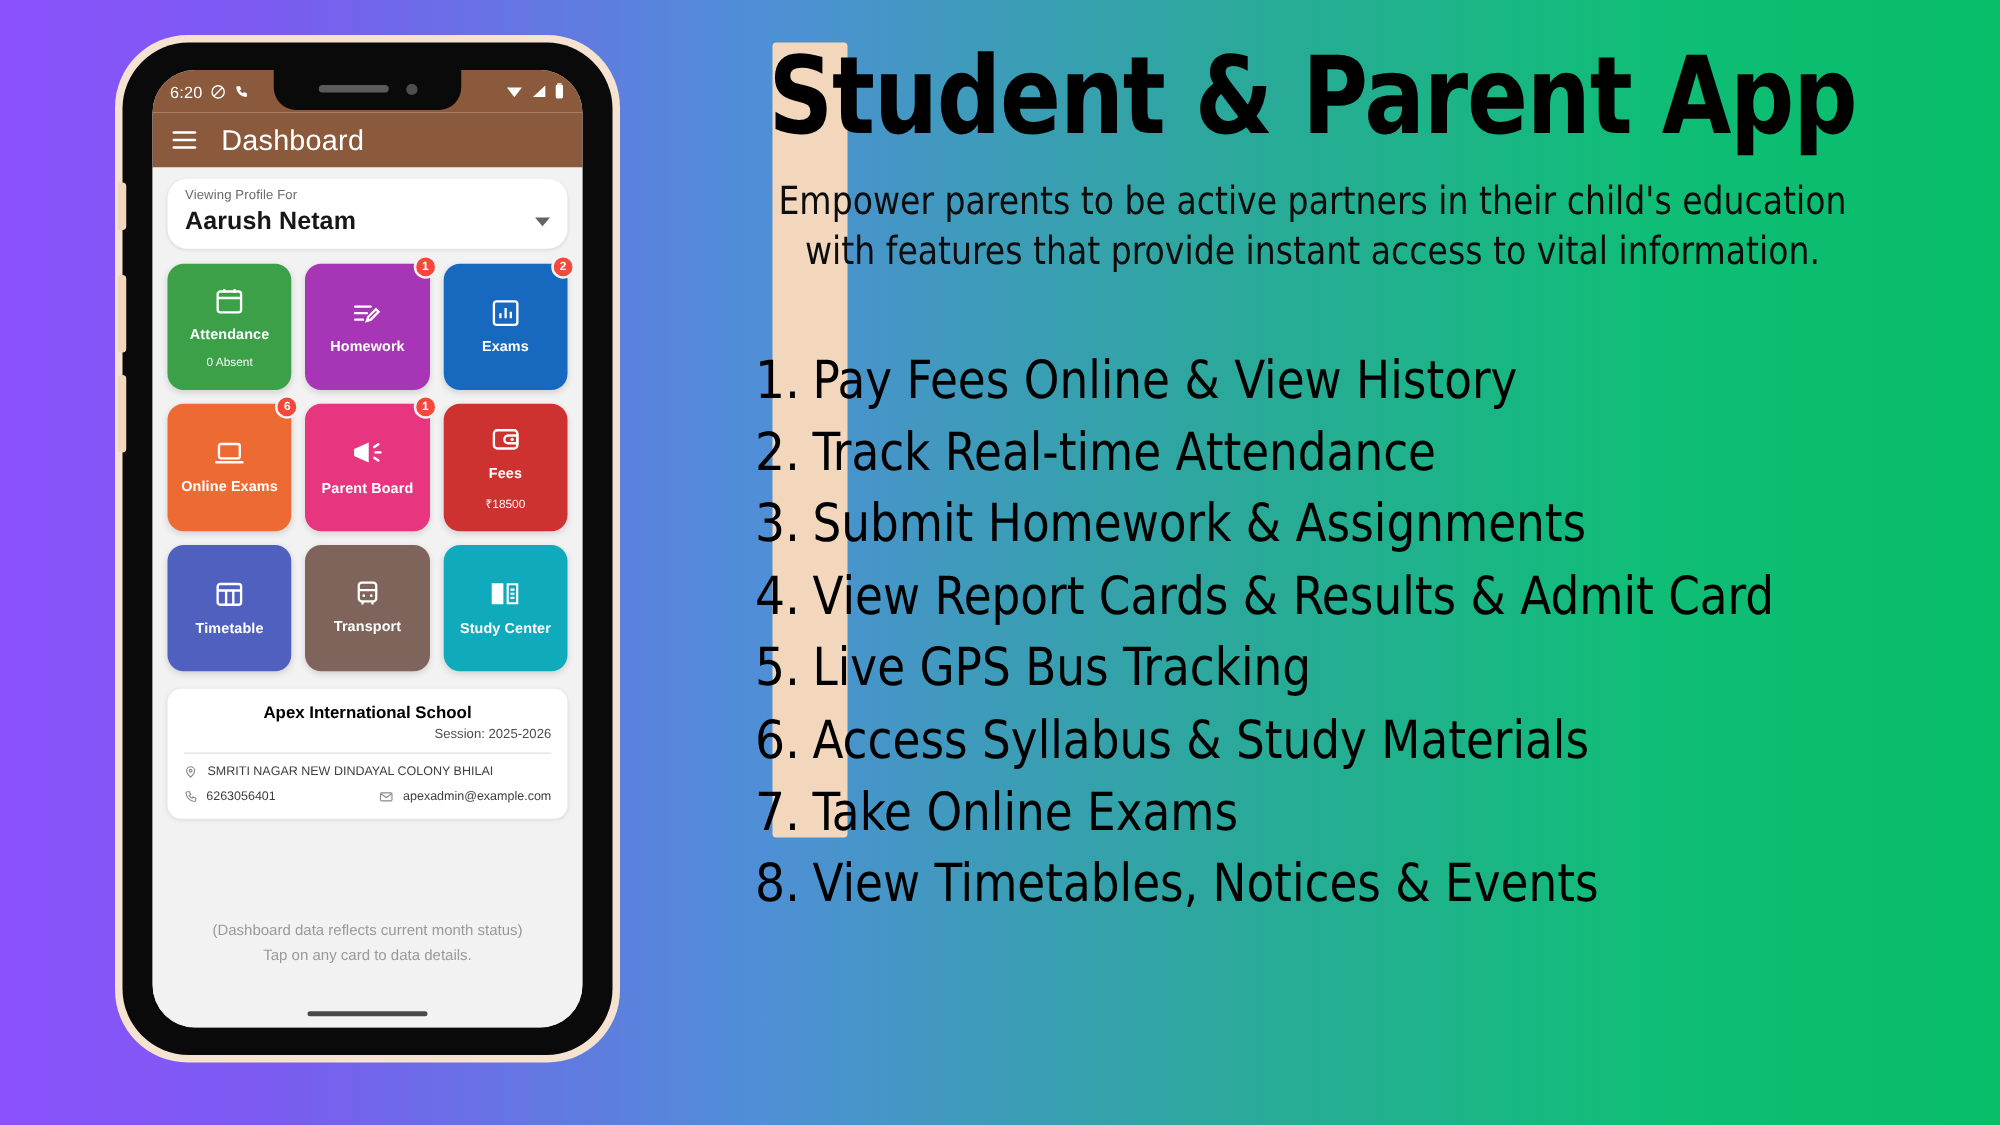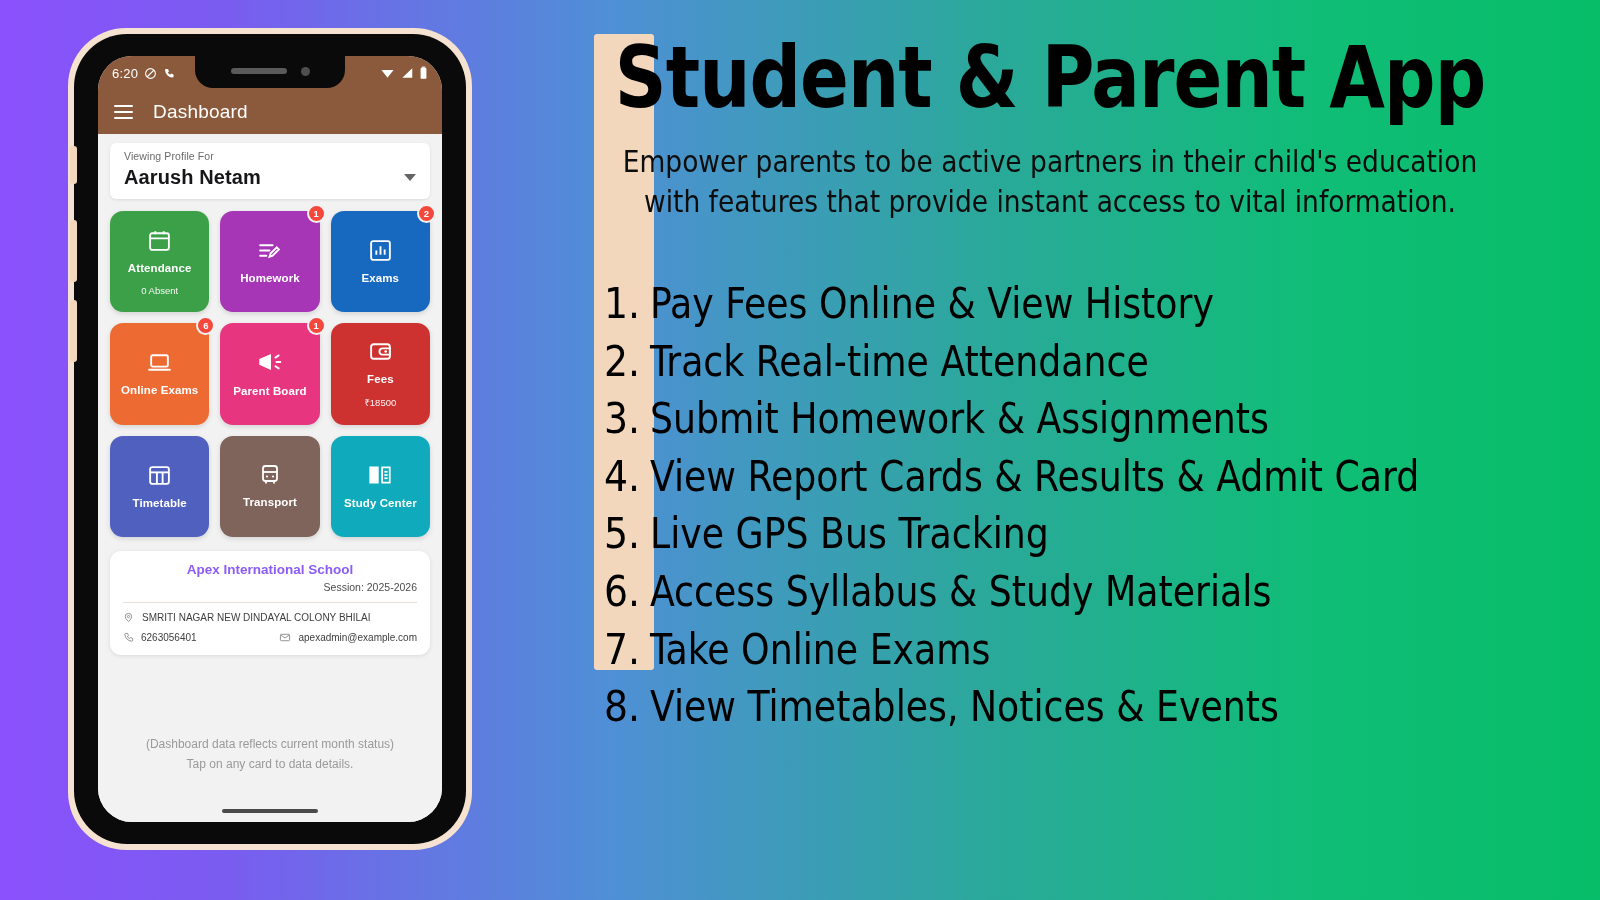--- a/index.html
+++ b/index.html
@@ -4,21 +4,21 @@
 <style>
   * { margin:0; padding:0; box-sizing:border-box; }
   html,body { width:1600px; height:900px; overflow:hidden; }
   body {
     font-family:"Liberation Sans", sans-serif;
     background:linear-gradient(90deg,#8b51fc 0%,#7a5cf0 14%,#4f8fd6 38%,#2aa99a 62%,#10bd77 82%,#07bd68 100%);
     position:relative;
   }
 
   
-  .phone-wrap { position:absolute; left:68px; top:28px; width:404px; height:822px; }
+  .phone-wrap { position:absolute; left:92px; top:28px; width:404px; height:822px; }
 
   .phone-outline {
     position:absolute; inset:0;
     border-radius:58px;
     background:#f6e2d0;
   }
   .phone-body {
     position:absolute; left:6px; top:6px; right:6px; bottom:6px;
     background:#0a0a0a;
     border-radius:53px;
@@ -56,28 +56,28 @@
   .speaker { width:56px; height:6px; border-radius:4px; background:#5a5a5a; }
   .cam { width:9px; height:9px; border-radius:50%; background:#4e4e4e; }
 
   
   .appbar {
     background:#8B5A3C; color:#fff; height:44px;
     display:flex; align-items:center; gap:20px; padding:0 16px; flex:none;
   }
   .hamburger { display:flex; flex-direction:column; gap:4px; cursor:pointer; }
   .hamburger span { display:block; width:19px; height:2px; background:#fff; border-radius:1px; }
-  .appbar-title { font-size:19px; font-weight:400; letter-spacing:.2px; }
+  .appbar-title { font-size:23px; font-weight:400; letter-spacing:.2px; }
 
   
   .content { flex:1; overflow:hidden; background:#f2f2f2; padding:0 12px; position:relative; }
 
   
   .profile-card {
-    background:#fff; border-radius:6px; margin-top:9px;
+    background:#fff; border-radius:16px; margin-top:9px;
     padding:7px 14px 10px; box-shadow:0 1px 3px rgba(0,0,0,.10);
     position:relative;
   }
   .profile-label { font-size:10.5px; color:#6b6b6b; letter-spacing:.1px; }
   .profile-row { display:flex; align-items:center; margin-top:4px; }
   .profile-name { font-size:20px; font-weight:700; color:#17171a; letter-spacing:.1px; }
   .caret { margin-left:auto; width:0; height:0;
     border-left:6px solid transparent; border-right:6px solid transparent;
     border-top:7px solid #636363; }
 
@@ -97,21 +97,21 @@
     border-radius:50%; background:#f4483c; border:2px solid #f2f2f2;
     color:#fff; font-size:9.5px; font-weight:700;
     display:flex; align-items:center; justify-content:center;
   }
 
   
   .school-card {
     background:#fff; border-radius:11px; margin-top:14px; padding:11px 13px 12px;
     box-shadow:0 1px 4px rgba(0,0,0,.10);
   }
-  .school-name { text-align:center; font-size:13.5px; font-weight:700; color:#8b5cf6; }
+  .school-name { text-align:center; font-size:13.5px; font-weight:700; color:#000000; }
   .school-session { text-align:right; font-size:10.5px; color:#4d4d4d; margin-top:4px; }
   .divider { height:1px; background:#e8ddd6; margin:9px 0 0; }
   .info-row { display:flex; align-items:flex-end; gap:8px; margin-top:9px; font-size:10px; color:#3e3e3e; }
   .info-row.split { justify-content:space-between; }
   .info-item { display:flex; align-items:center; gap:7px; }
 
   
   .note { text-align:center; color:#9a9a9a; font-size:12px; line-height:1.65; margin-top:80px; }
 
   .home-ind {

